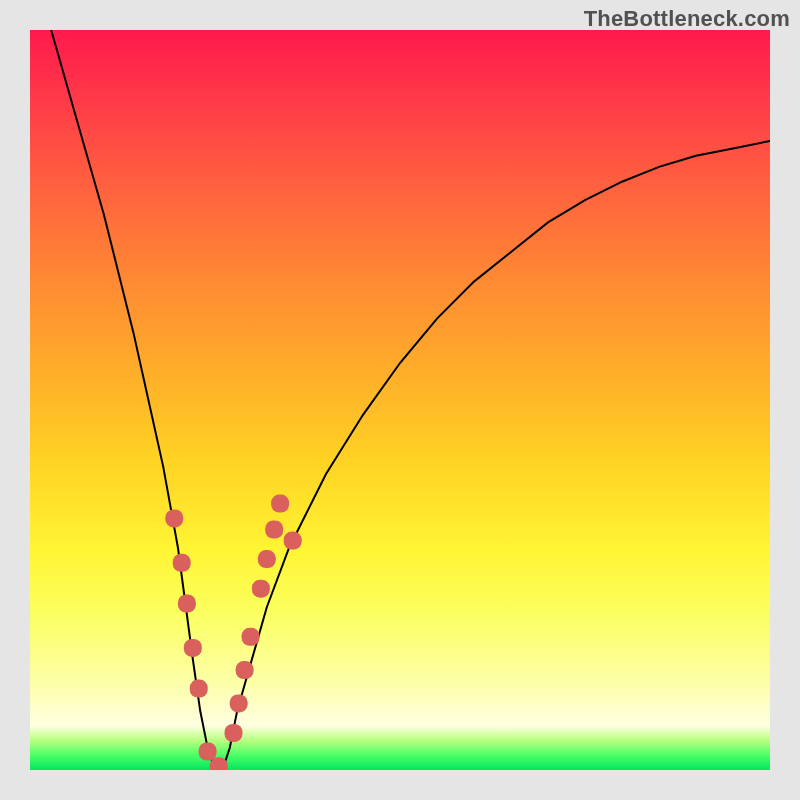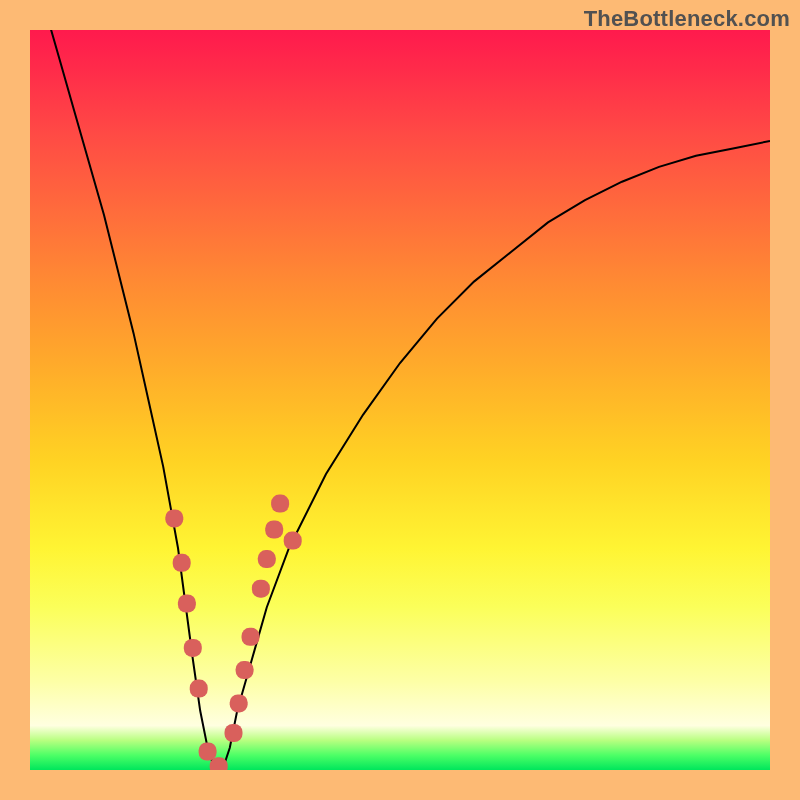--- a/index.html
+++ b/index.html
@@ -9,21 +9,21 @@
     height: 800px;
     overflow: hidden;
     background: #000;
     font-family: Arial, Helvetica, sans-serif;
   }
   .frame {
     position: absolute;
     left: 0; top: 0;
     width: 800px;
     height: 800px;
-    background: #fdba74;
+    background: #e5e5e5;
   }
   .plot {
     position: absolute;
     left: 30px;
     top: 30px;
     width: 740px;
     height: 740px;
     overflow: hidden;
   }
   .gradient {

